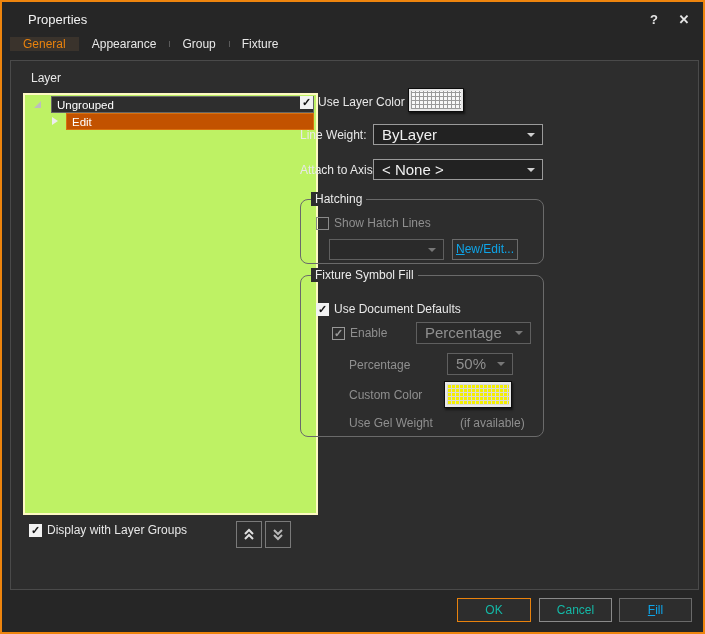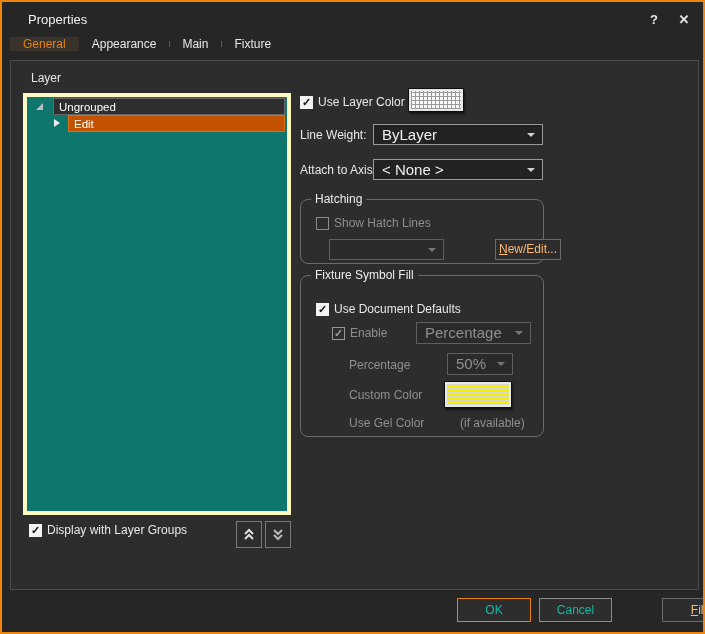--- a/index.html
+++ b/index.html
@@ -25,21 +25,21 @@
   .tab.selected { background:#3a332c; color:#e8820d; }
   .tab.selected + .tab::before { display:none; }
 
   
   .content { position:absolute; left:8px; top:58px; width:689px; height:530px; background:#2d2d2d; border:1px solid #4a4a4a; }
 
   .label { position:absolute; color:#e8e8e8; font-size:12px; white-space:nowrap; }
   .label.dim { color:#8f8f8f; }
 
   
-  .tree { position:absolute; left:12px; top:32px; width:268px; height:422px; background:#0f766e; border:4px solid #fef9c3; }
+  .tree { position:absolute; left:12px; top:32px; width:295px; height:422px; background:#bef264; border:2px solid #fef9c3; }
   .tree-row { position:absolute; height:17px; }
   .tree-item { position:absolute; height:17px; line-height:16px; padding-left:5px; color:#fff; font-size:11.5px; border:1px solid #666; background:#2e2e2e; }
   .tree-item.selected { background:#c25200; border-color:#d9710f; }
   .exp-open { position:absolute; width:0; height:0; border-left:7px solid transparent; border-bottom:7px solid #bdbdbd; }
   .exp-closed { position:absolute; width:0; height:0; border-top:4px solid transparent; border-bottom:4px solid transparent; border-left:6px solid #ededed; }
 
   
   .cb { position:absolute; width:13px; height:13px; border:1px solid #8a8a8a; background:transparent; }
   .cb.on { background:#f2f2f2; border-color:#f2f2f2; }
   .cb.on::after { content:"✓"; position:absolute; left:1px; top:-1px; color:#141414; font-size:11px; font-weight:bold; line-height:13px; }
@@ -65,39 +65,39 @@
   .pat-yellow { background-color:#f4ef00;
     background-image:repeating-linear-gradient(0deg,#d8d8d8 0 1px,transparent 1px 4px),
                      repeating-linear-gradient(90deg,#d8d8d8 0 1px,transparent 1px 4px); }
 
   
   .sq-btn { position:absolute; width:26px; height:27px; background:#2d2d2d; border:1px solid #7a7a7a; display:flex; align-items:center; justify-content:center; }
 
   
   .btn { position:absolute; width:74px; height:24px; background:#2d2d2d; border:1px solid #8a8a8a; color:#14b8a6; font-size:12px; text-align:center; line-height:22px; }
   .btn.primary { border-color:#e8820d; }
-  .btn.disabled { border-color:#6a6a6a; color:#fdba74;margin-left:43px; }
+  .btn.disabled { border-color:#6a6a6a; color:#0ea5e9; }
   .btn span { display:block; }
   .btn.disabled span::first-letter { text-decoration:underline; }
 </style>
 </head>
 <body>
 
 <div class="dialog">
 
   <div class="titlebar">
     <span class="title-text">Properties</span>
     <span class="tb-btn tb-help">?</span>
     <span class="tb-btn tb-close">✕</span>
   </div>
 
   <div class="tabs">
     <div class="tab selected">General</div>
     <div class="tab">Appearance</div>
-    <div class="tab">Main</div>
+    <div class="tab">Group</div>
     <div class="tab">Fixture</div>
   </div>
 
   <div class="content">
 
     <span class="label" style="left:20px; top:10px;">Layer</span>
 
     <div class="tree">
       <div class="tree-row" style="left:0; top:1px; right:0;">
         <span class="exp-open" style="left:9px; top:5px;"></span>
@@ -173,21 +173,21 @@
       <div class="dd dim" style="left:146px; top:77px; width:66px; height:22px; line-height:20px;">
         <span>50%</span>
         <span class="arrow"></span>
       </div>
 
       <span class="label dim" style="left:48px; top:112px;">Custom Color</span>
       <div class="swatch" style="left:143px; top:105px; width:68px; height:27px;">
         <div class="pat pat-yellow"></div>
       </div>
 
-      <span class="label dim" style="left:48px; top:140px;">Use Gel Color</span>
+      <span class="label dim" style="left:48px; top:140px;">Use Gel Weight</span>
       <span class="label dim" style="left:143px; top:140px;margin-left:16px;">(if available)</span>
     </div>
 
   </div>
 
   <div class="btn primary" style="left:455px; top:596px;">
     <span>OK</span>
   </div>
   <div class="btn" style="left:537px; top:596px; width:73px;">
     <span>Cancel</span>

